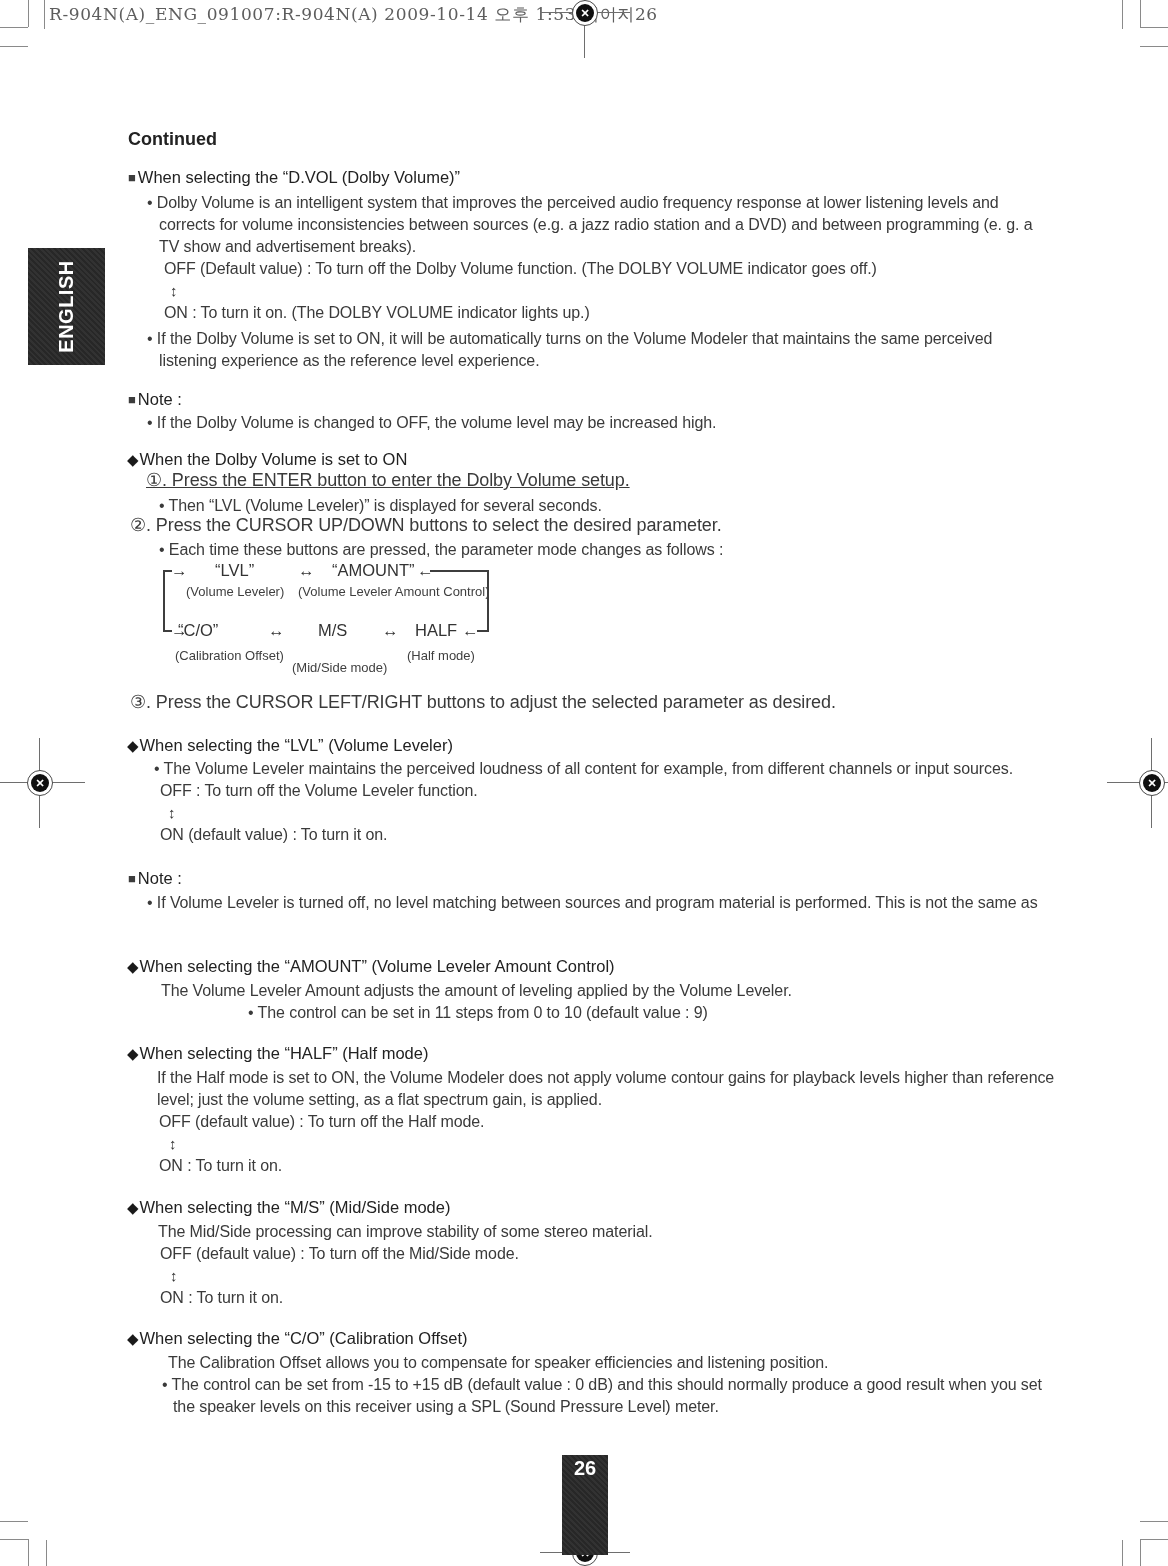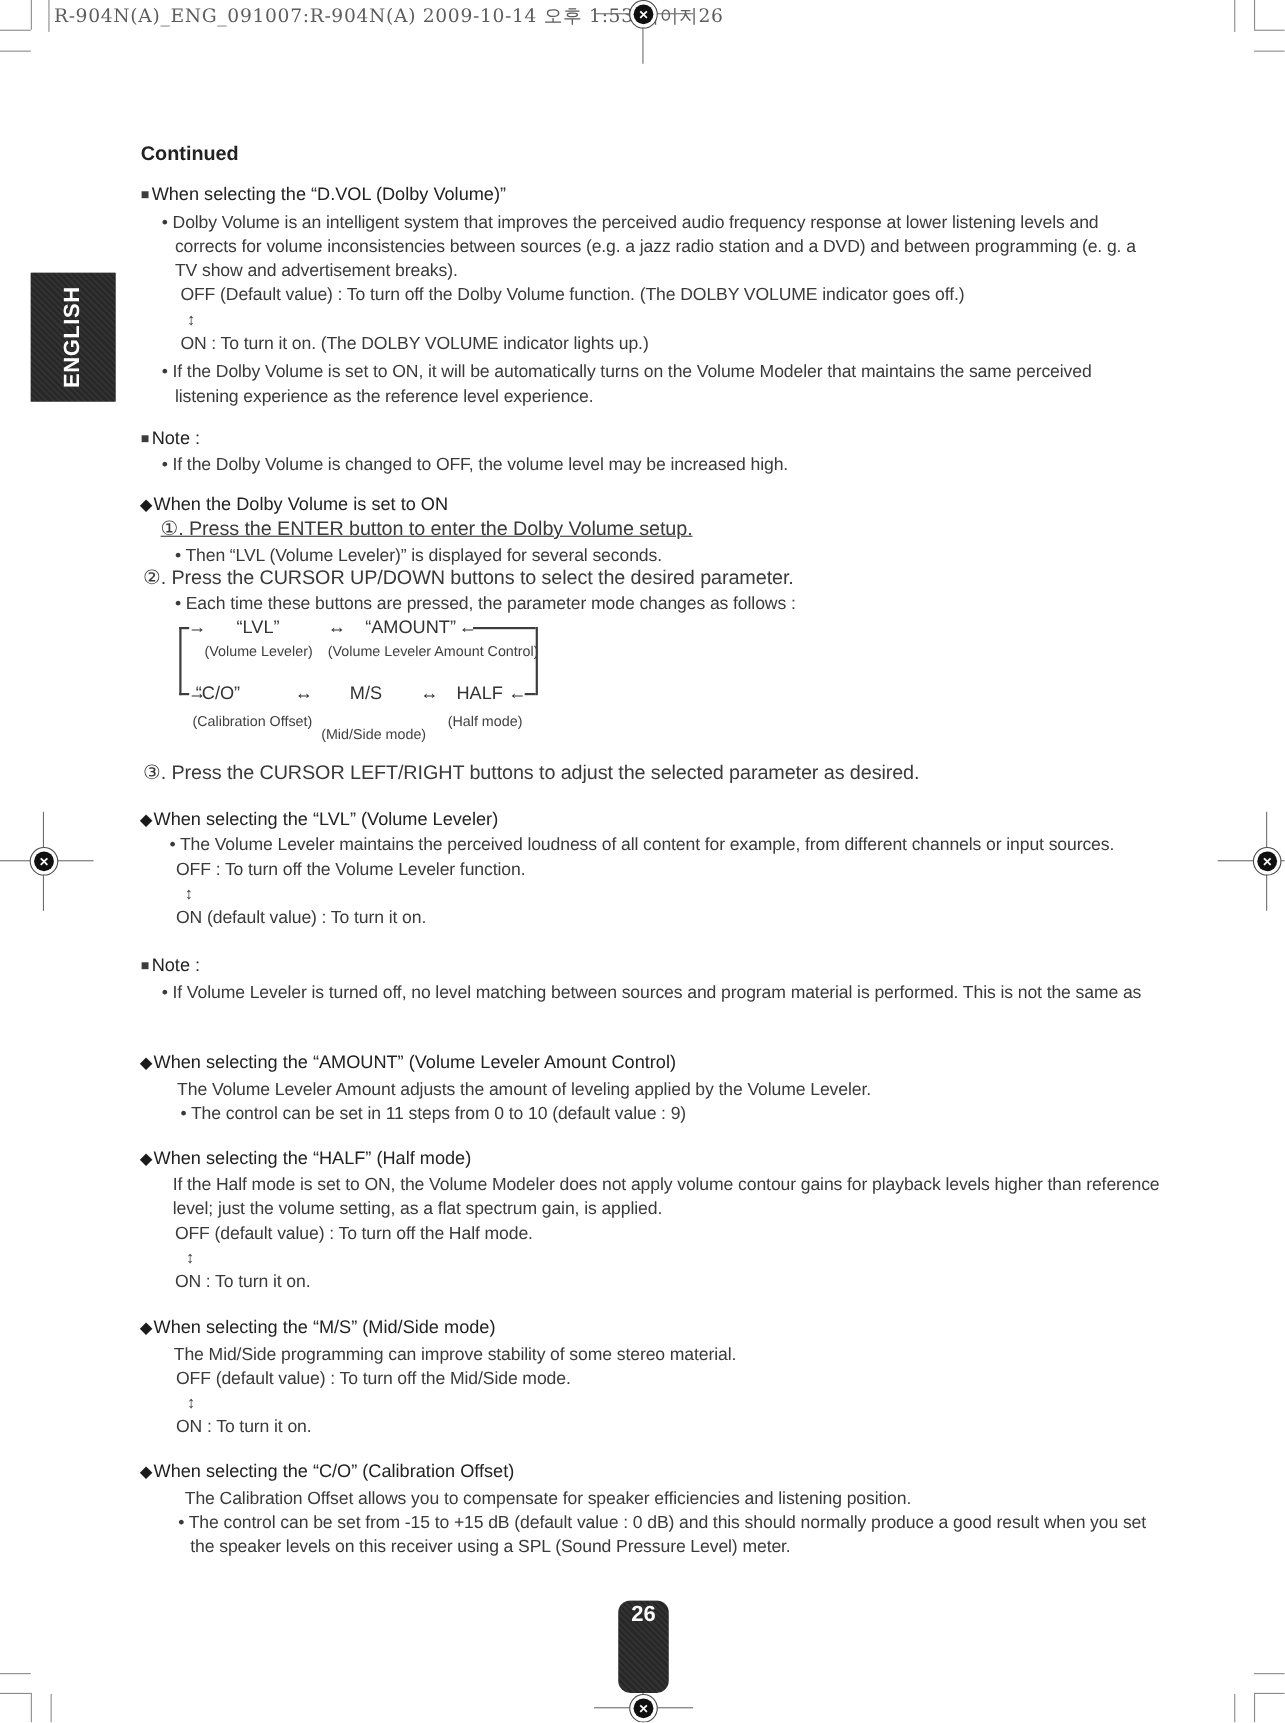--- a/index.html
+++ b/index.html
@@ -21,21 +21,21 @@
   
   .darkblock{position:absolute;background:#2b2b2b;
      background-image:repeating-linear-gradient(45deg,#272727 0 2px,#323232 2px 4px);}
   .lang-tab{display:flex;align-items:center;justify-content:center;}
   .lang-text{transform:rotate(-90deg);color:#ffffff;font-weight:bold;font-size:20px;letter-spacing:0.5px;}
   .pagenum{color:#ffffff;font-weight:bold;font-size:20px;text-align:center;padding-top:2px;}
   
   .block{position:absolute;margin-left:18px;}
   .ln{white-space:nowrap;font-size:16px;line-height:22px;color:#3a3a3a;letter-spacing:-0.1px;}
   .arrow-ln{font-size:15px;}
-  .m2{margin-left:2px;}.m3{margin-left:3px;}.m6{margin-left:6px;}.m11{margin-left:11px;}
+  .m2{margin-left:2px;}.m3{margin-left:3px;text-align:center;}.m6{margin-left:6px;}.m11{margin-left:11px;}
   .m12{margin-left:12px;}.m14{margin-left:14px;}.m17{margin-left:17px;}.m23{margin-left:23px;}
   .h-row{position:absolute;font-weight:normal;color:#222222;font-size:16.5px;white-space:nowrap;text-align:center;}
   .sq{font-size:13px;color:#3d3d3d;position:relative;top:-1px;margin-right:2px;}
   .dm{font-size:15px;color:#1a1a1a;margin-right:1px;}
   .big-bold{font-weight:bold;font-size:18px;color:#222222;}
   .step{position:absolute;font-size:18px;color:#3a3a3a;white-space:nowrap;letter-spacing:-0.1px;}
   
   .dia{position:absolute;left:160px;top:562px;width:345px;height:105px;font-size:16.5px;color:#333333;}
   .dia span{position:absolute;white-space:nowrap;line-height:20px;}
   .dline{position:absolute;background:#3d3d3d;}
@@ -188,32 +188,32 @@
     <div class="ln">level; just the volume setting, as a flat spectrum gain, is applied.</div>
     <div class="ln m2">OFF (default value) : To turn off the Half mode.</div>
     <div class="ln m12 arrow-ln">↕</div>
     <div class="ln m2">ON : To turn it on.</div>
   </div>
 
   <div class="h-row" style="left:127px;top:1198px;">
     <span class="dm">◆</span><span>When selecting the “M/S” (Mid/Side mode)</span>
   </div>
   <div class="block" style="left:140px;top:1221px;">
-    <div class="ln">The Mid/Side programming can improve stability of some stereo material.</div>
+    <div class="ln">The Mid/Side processing can improve stability of some stereo material.</div>
     <div class="ln m2">OFF (default value) : To turn off the Mid/Side mode.</div>
     <div class="ln m12 arrow-ln">↕</div>
     <div class="ln m2">ON : To turn it on.</div>
   </div>
 
   <div class="h-row" style="left:127px;top:1329px;">
     <span class="dm">◆</span><span>When selecting the “C/O” (Calibration Offset)</span>
   </div>
   <div class="block" style="left:144px;top:1352px;">
     <div class="ln m6">The Calibration Offset allows you to compensate for speaker efficiencies and listening position.</div>
     <div class="ln">• The control can be set from -15 to +15 dB (default value : 0 dB) and this should normally produce a good result when you set</div>
     <div class="ln m11">the speaker levels on this receiver using a SPL (Sound Pressure Level) meter.</div>
   </div>
 
-  <div class="darkblock abs" style="left:562px;top:1455px;width:46px;height:84px;border-radius:11px;">
+  <div class="darkblock abs" style="left:562px;top:1455px;width:46px;height:100px;">
     <div class="pagenum">26</div>
   </div>
 
 </div>
 
 </body></html>

